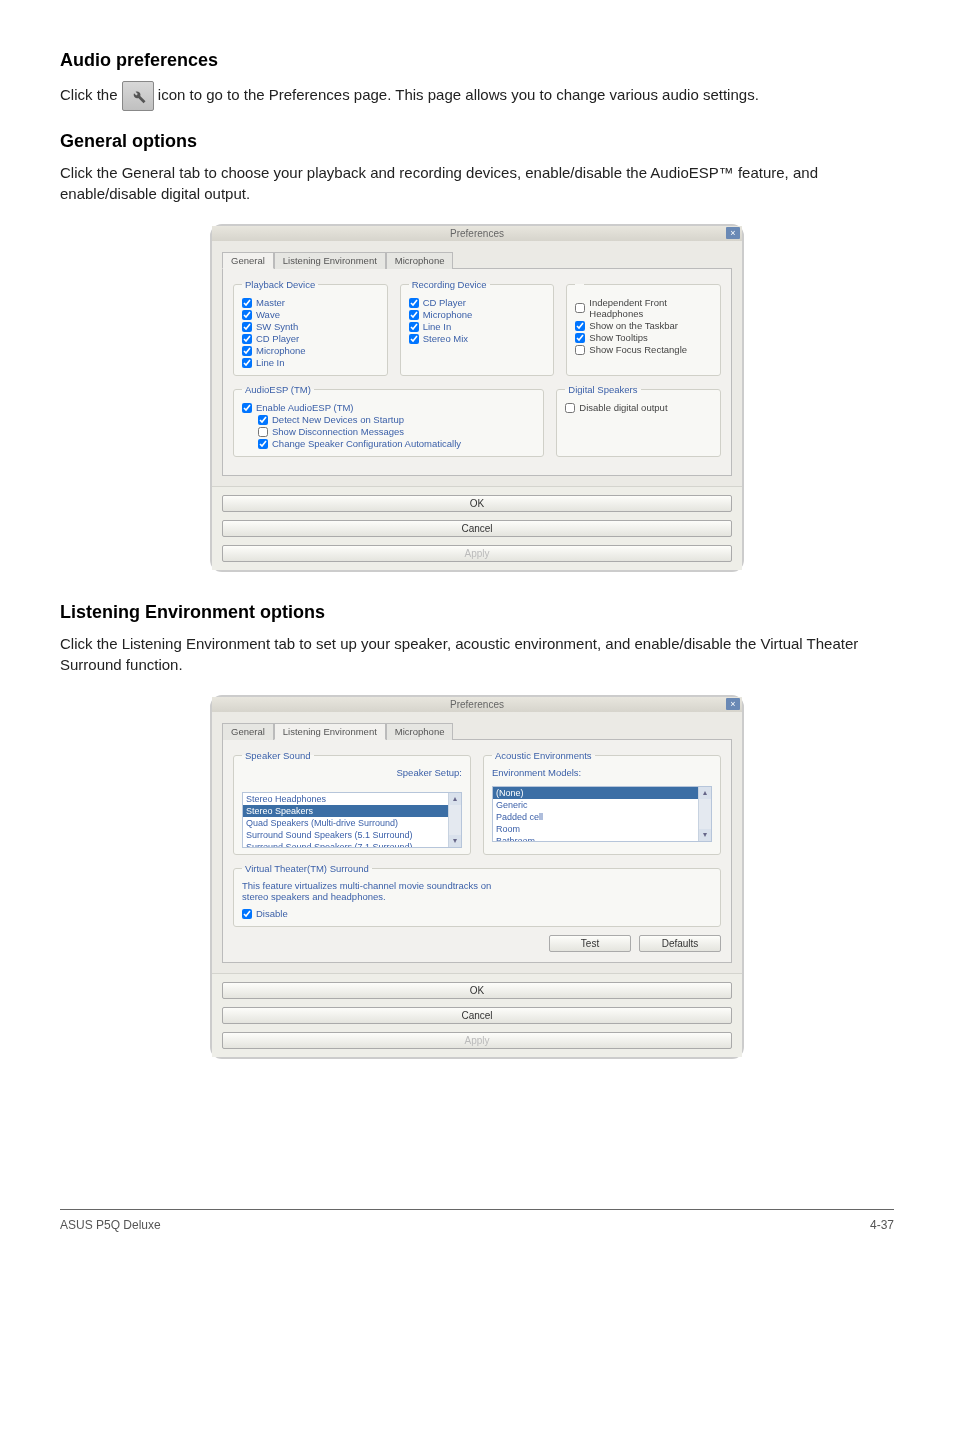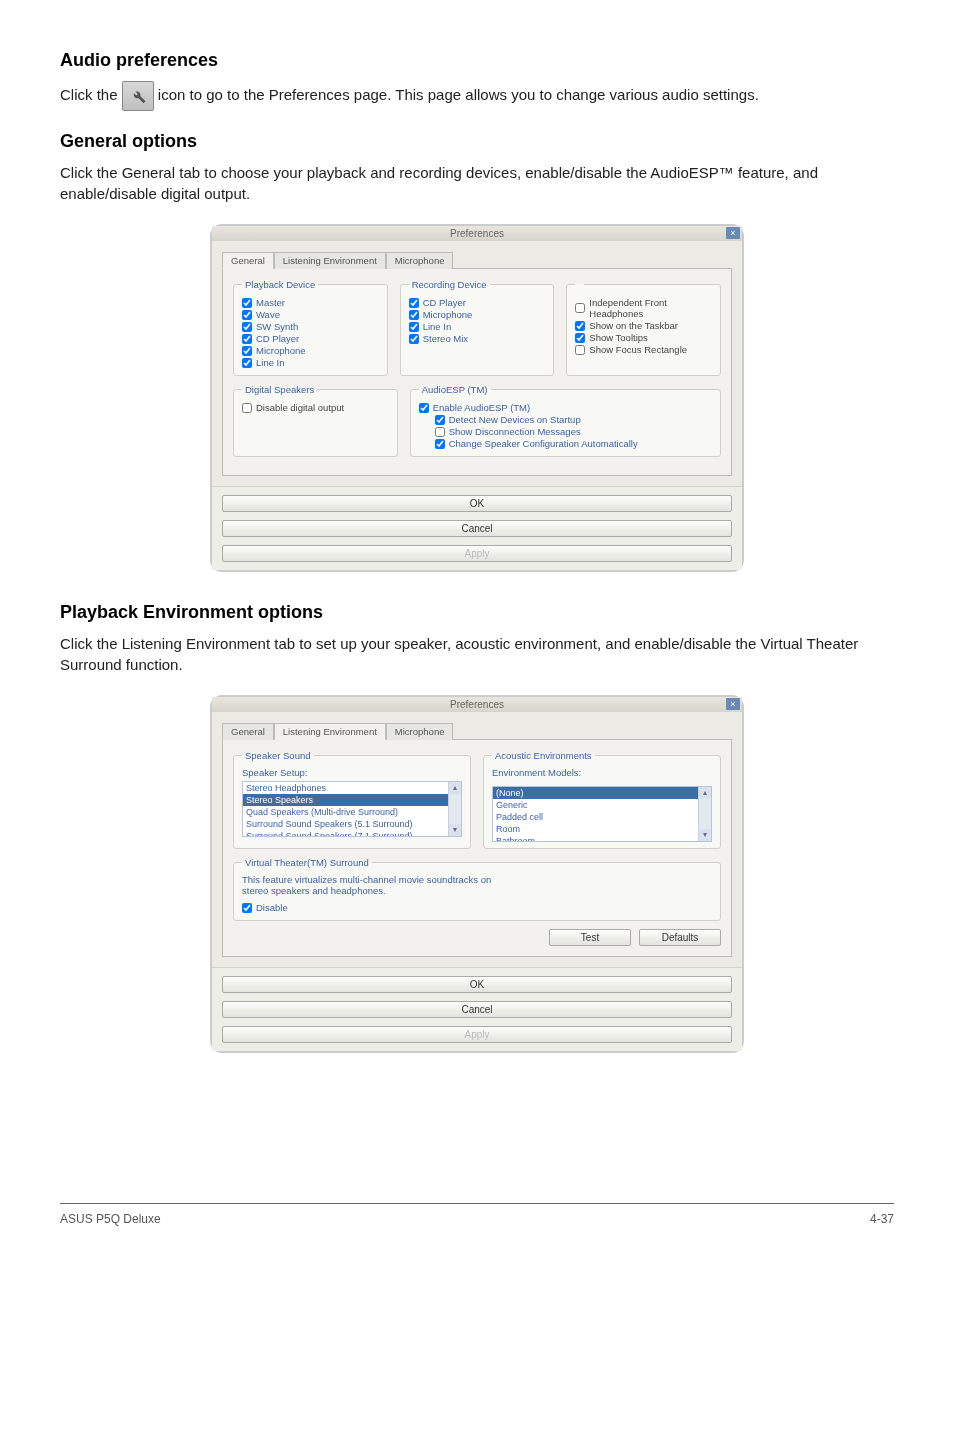--- a/index.html
+++ b/index.html
@@ -289,27 +289,20 @@
               <input type="checkbox" checked="" style="">
               <span>Show Tooltips</span>
             </label>
           <label class="check dark">
               <input type="checkbox" style="">
               <span>Show Focus Rectangle</span>
             </label>
         </fieldset>
       </div>
       <div class="row">
-        <fieldset class="group flex1">
-          <legend>Digital Speakers</legend>
-          <label class="check dark">
-              <input type="checkbox" style="">
-              <span>Disable digital output</span>
-            </label>
-        </fieldset>
         <fieldset class="group" style="flex: 2;">
           <legend>AudioESP (TM)</legend>
           <label class="check">
               <input type="checkbox" checked="" style="">
               <span>Enable AudioESP (TM)</span>
             </label>
           <div style="padding-left: 16px;">
             <label class="check">
                 <input type="checkbox" checked="" style="">
                 <span>Detect New Devices on Startup</span>
@@ -317,49 +310,56 @@
             <label class="check">
                 <input type="checkbox" style="">
                 <span>Show Disconnection Messages</span>
               </label>
             <label class="check">
                 <input type="checkbox" checked="" style="">
                 <span>Change Speaker Configuration Automatically</span>
               </label>
           </div>
         </fieldset>
+        <fieldset class="group flex1">
+          <legend>Digital Speakers</legend>
+          <label class="check dark">
+              <input type="checkbox" style="">
+              <span>Disable digital output</span>
+            </label>
+        </fieldset>
       </div>
     </div>
   </div>
   <div class="btn-row">
     <div class="btn">OK</div>
     <div class="btn">Cancel</div>
     <div class="btn disabled">Apply</div>
   </div>
 </div>
 
-<h2>Playback Environment options</h2>
+<h2>Listening Environment options</h2>
 <p>Click the Listening Environment tab to set up your speaker, acoustic environment, and enable/disable the Virtual Theater Surround function.</p>
 
 <div class="dialog-shot">
   <div class="dialog-titlebar">
     <span>Preferences</span>
     <div class="dialog-close">×</div>
   </div>
   <div class="dialog-body">
     <div class="tabs">
       <div class="tab">General</div>
       <div class="tab active">Listening Environment</div>
       <div class="tab">Microphone</div>
     </div>
     <div class="tab-panel">
       <div class="row">
         <fieldset class="group flex1">
           <legend>Speaker Sound</legend>
-          <div style="color:#3a5fa8; margin-bottom:3px;">Speaker Setup:</div>
+          <div style="color:#3a5fa8; margin-bottom:14px;text-align:right;">Speaker Setup:</div>
           <div class="selectbox">
             <div class="opt">Stereo Headphones</div>
             <div class="opt sel">Stereo Speakers</div>
             <div class="opt">Quad Speakers (Multi-drive Surround)</div>
             <div class="opt">Surround Sound Speakers (5.1 Surround)</div>
             <div class="opt">Surround Sound Speakers (7.1 Surround)</div>
             <div class="scroll">
               <div class="up">▴</div>
               <div class="down">▾</div>
             </div>

